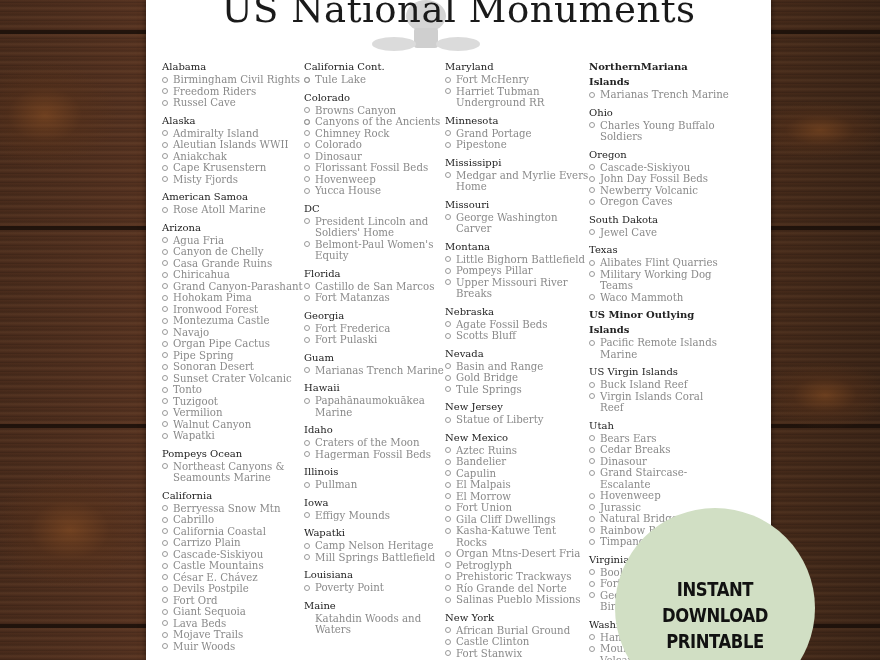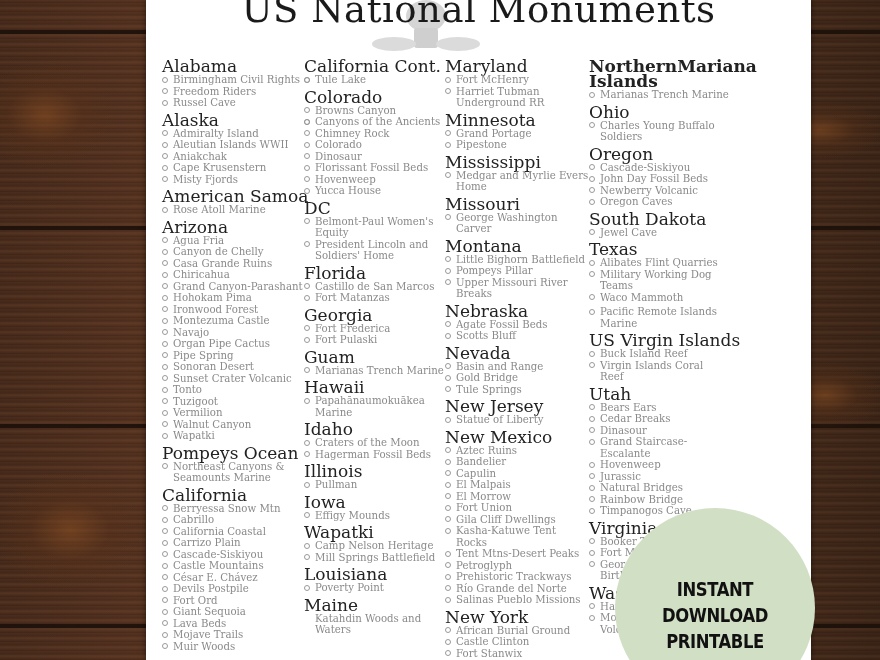--- a/index.html
+++ b/index.html
@@ -17,32 +17,31 @@
   .plank-seam { position:absolute; left:0; right:0; height:4px; background:#1a0f09; opacity:0.85; }
   .knot {
     position:absolute; border-radius:50%;
     background:radial-gradient(ellipse at center, rgba(140,80,35,0.55) 0%, rgba(90,50,25,0.35) 35%, rgba(0,0,0,0) 70%);
   }
 
   .paper {
     position:absolute; left:146px; top:0; width:625px; height:660px;
     background:#ffffff;
     box-shadow:0 0 6px rgba(0,0,0,0.5);
-    padding-left:40px;
   }
   .title {
     position:absolute; left:0; right:0; top:-12px; text-align:center;
     font-family:"DejaVu Serif", serif; font-weight:normal;
     font-size:37px; color:#1a1a1a; letter-spacing:0.5px; z-index:2;
   }
   .emblem { position:absolute; left:220px; top:0; width:120px; height:56px; z-index:1; opacity:0.35; }
 
   .col { position:absolute; top:58px; width:145px; }
   .state {
-    font-family:"DejaVu Serif", serif; font-size:17px; color:#222;
+    font-family:"DejaVu Serif", serif; font-size:10px; color:#222;
     line-height:15px; margin-top:1px; white-space:nowrap;
   }
   .state.wrap { white-space:normal;font-weight:bold; }
   .item {
     position:relative; font-family:"DejaVu Serif", serif; font-size:10.2px;
     color:#8a8a8a; line-height:11.5px; padding-left:11px; white-space:normal;
   }
   .item .bullet {
     position:absolute; left:0; top:2.5px; width:6px; height:6px;
     border:1px solid #9a9a9a; border-radius:50%; box-sizing:border-box;
@@ -148,22 +147,22 @@
       <div class="item"><span class="bullet"></span></div>
       <div class="item"><span class="bullet"></span><span>Canyons of the Ancients</span></div>
       <div class="item"><span class="bullet"></span><span>Chimney Rock</span></div>
       <div class="item"><span class="bullet"></span><span>Colorado</span></div>
       <div class="item"><span class="bullet"></span><span>Dinosaur</span></div>
       <div class="item"><span class="bullet"></span><span>Florissant Fossil Beds</span></div>
       <div class="item"><span class="bullet"></span><span>Hovenweep</span></div>
       <div class="item"><span class="bullet"></span><span>Yucca House</span></div>
       <div class="gap-s"></div>
       <div class="state">DC</div>
+      <div class="item"><span class="bullet"></span><span>President Lincoln and Soldiers' Home</span></div>
       <div class="item"><span class="bullet"></span><span>Belmont-Paul Women's Equity</span></div>
-      <div class="item"><span class="bullet"></span><span>President Lincoln and Soldiers' Home</span></div>
       <div class="gap-s"></div>
       <div class="state">Florida</div>
       <div class="item"><span class="bullet"></span><span>Castillo de San Marcos</span></div>
       <div class="item"><span class="bullet"></span><span>Fort Matanzas</span></div>
       <div class="gap-s"></div>
       <div class="state">Georgia</div>
       <div class="item"><span class="bullet"></span><span>Fort Frederica</span></div>
       <div class="item"><span class="bullet"></span><span>Fort Pulaski</span></div>
       <div class="gap-s"></div>
       <div class="state">Guam</div>
@@ -226,21 +225,21 @@
       <div class="gap-s"></div>
       <div class="state">New Mexico</div>
       <div class="item"><span class="bullet"></span><span>Aztec Ruins</span></div>
       <div class="item"><span class="bullet"></span><span>Bandelier</span></div>
       <div class="item"><span class="bullet"></span><span>Capulin</span></div>
       <div class="item"><span class="bullet"></span><span>El Malpais</span></div>
       <div class="item"><span class="bullet"></span><span>El Morrow</span></div>
       <div class="item"><span class="bullet"></span><span>Fort Union</span></div>
       <div class="item"><span class="bullet"></span><span>Gila Cliff Dwellings</span></div>
       <div class="item"><span class="bullet"></span><span>Kasha-Katuwe Tent Rocks</span></div>
-      <div class="item"><span class="bullet"></span><span>Tent Mtns-Desert Peaks</span></div>
+      <div class="item"><span class="bullet"></span><span>Organ Mtns-Desert Fria</span></div>
       <div class="item"><span class="bullet"></span><span>Petroglyph</span></div>
       <div class="item"><span class="bullet"></span><span>Prehistoric Trackways</span></div>
       <div class="item"><span class="bullet"></span><span>Río Grande del Norte</span></div>
       <div class="item"><span class="bullet"></span><span>Salinas Pueblo Missions</span></div>
       <div class="gap-s"></div>
       <div class="state">New York</div>
       <div class="item"><span class="bullet"></span><span>African Burial Ground</span></div>
       <div class="item"><span class="bullet"></span><span>Castle Clinton</span></div>
       <div class="item"><span class="bullet"></span><span>Fort Stanwix</span></div>
       <div class="item"><span>Governors Island</span></div>
@@ -259,20 +258,21 @@
       <div class="item"><span class="bullet"></span><span>Oregon Caves</span></div>
       <div class="gap-s"></div>
       <div class="state">South Dakota</div>
       <div class="item"><span class="bullet"></span><span>Jewel Cave</span></div>
       <div class="gap-s"></div>
       <div class="state">Texas</div>
       <div class="item"><span class="bullet"></span><span>Alibates Flint Quarries</span></div>
       <div class="item"><span class="bullet"></span><span>Military Working Dog Teams</span></div>
       <div class="item"><span class="bullet"></span><span>Waco Mammoth</span></div>
       <div class="gap-s"></div>
+      <div class="state wrap">US Minor Outlying Islands</div>
       <div class="item"><span class="bullet"></span><span>Pacific Remote Islands Marine</span></div>
       <div class="gap-s"></div>
       <div class="state">US Virgin Islands</div>
       <div class="item"><span class="bullet"></span><span>Buck Island Reef</span></div>
       <div class="item"><span class="bullet"></span><span>Virgin Islands Coral Reef</span></div>
       <div class="gap-s"></div>
       <div class="state">Utah</div>
       <div class="item"><span class="bullet"></span><span>Bears Ears</span></div>
       <div class="item"><span class="bullet"></span><span>Cedar Breaks</span></div>
       <div class="item"><span class="bullet"></span><span>Dinasour</span></div>

